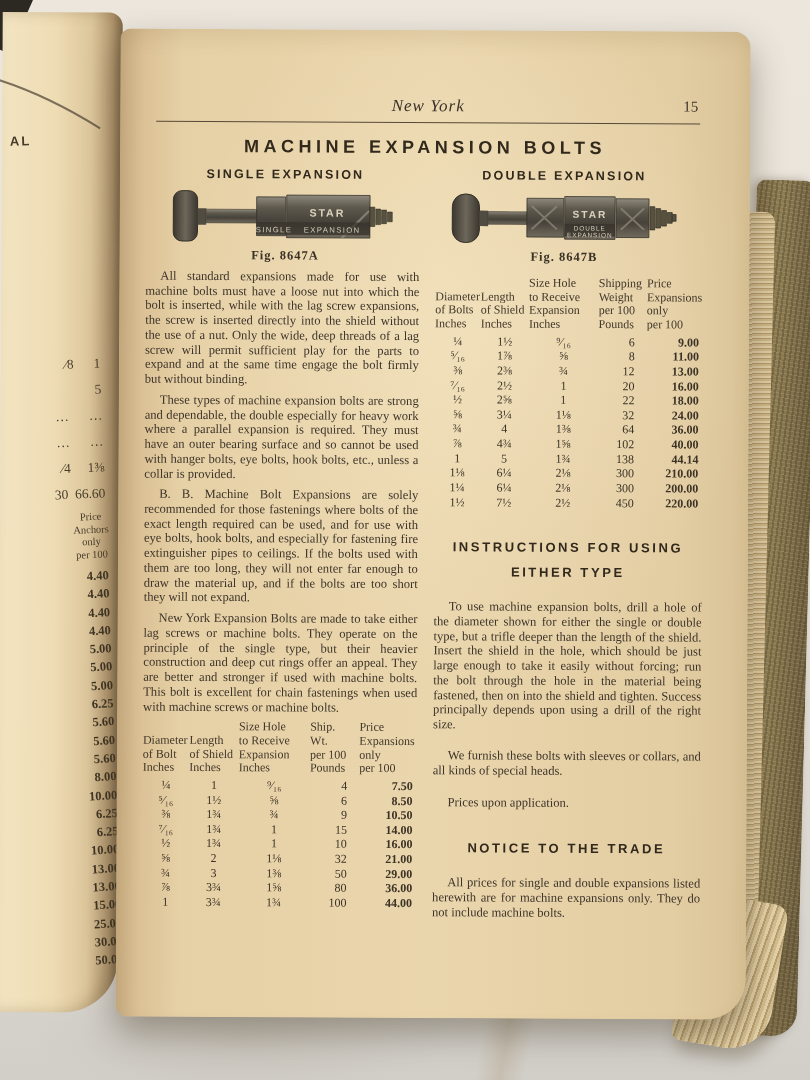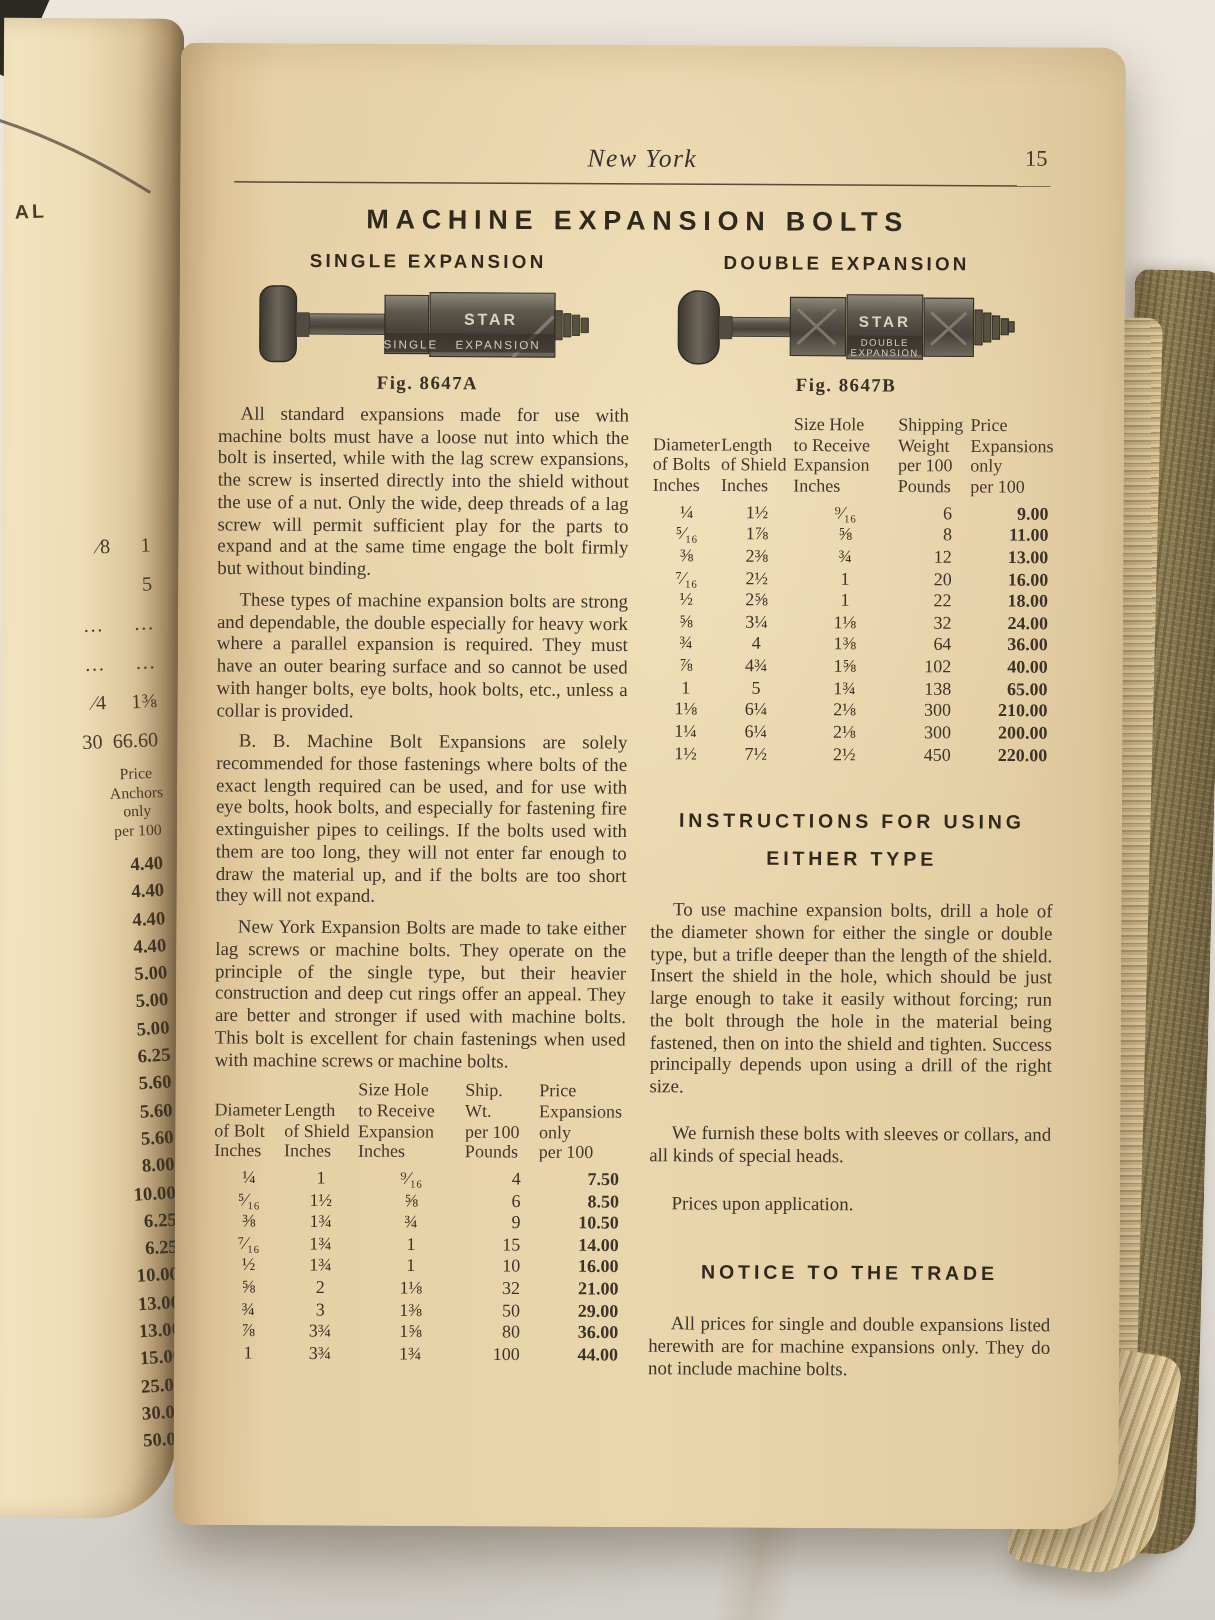--- a/index.html
+++ b/index.html
@@ -445,21 +445,21 @@
                     <td>4¾</td>
                     <td>1⅝</td>
                     <td>102</td>
                     <td>40.00</td>
                   </tr>
                   <tr>
                     <td>1</td>
                     <td>5</td>
                     <td>1¾</td>
                     <td>138</td>
-                    <td>65.00</td>
+                    <td>44.14</td>
                   </tr>
                   <tr>
                     <td>1⅛</td>
                     <td>6¼</td>
                     <td>2⅛</td>
                     <td>300</td>
                     <td>210.00</td>
                   </tr>
                   <tr>
                     <td>1¼</td>

